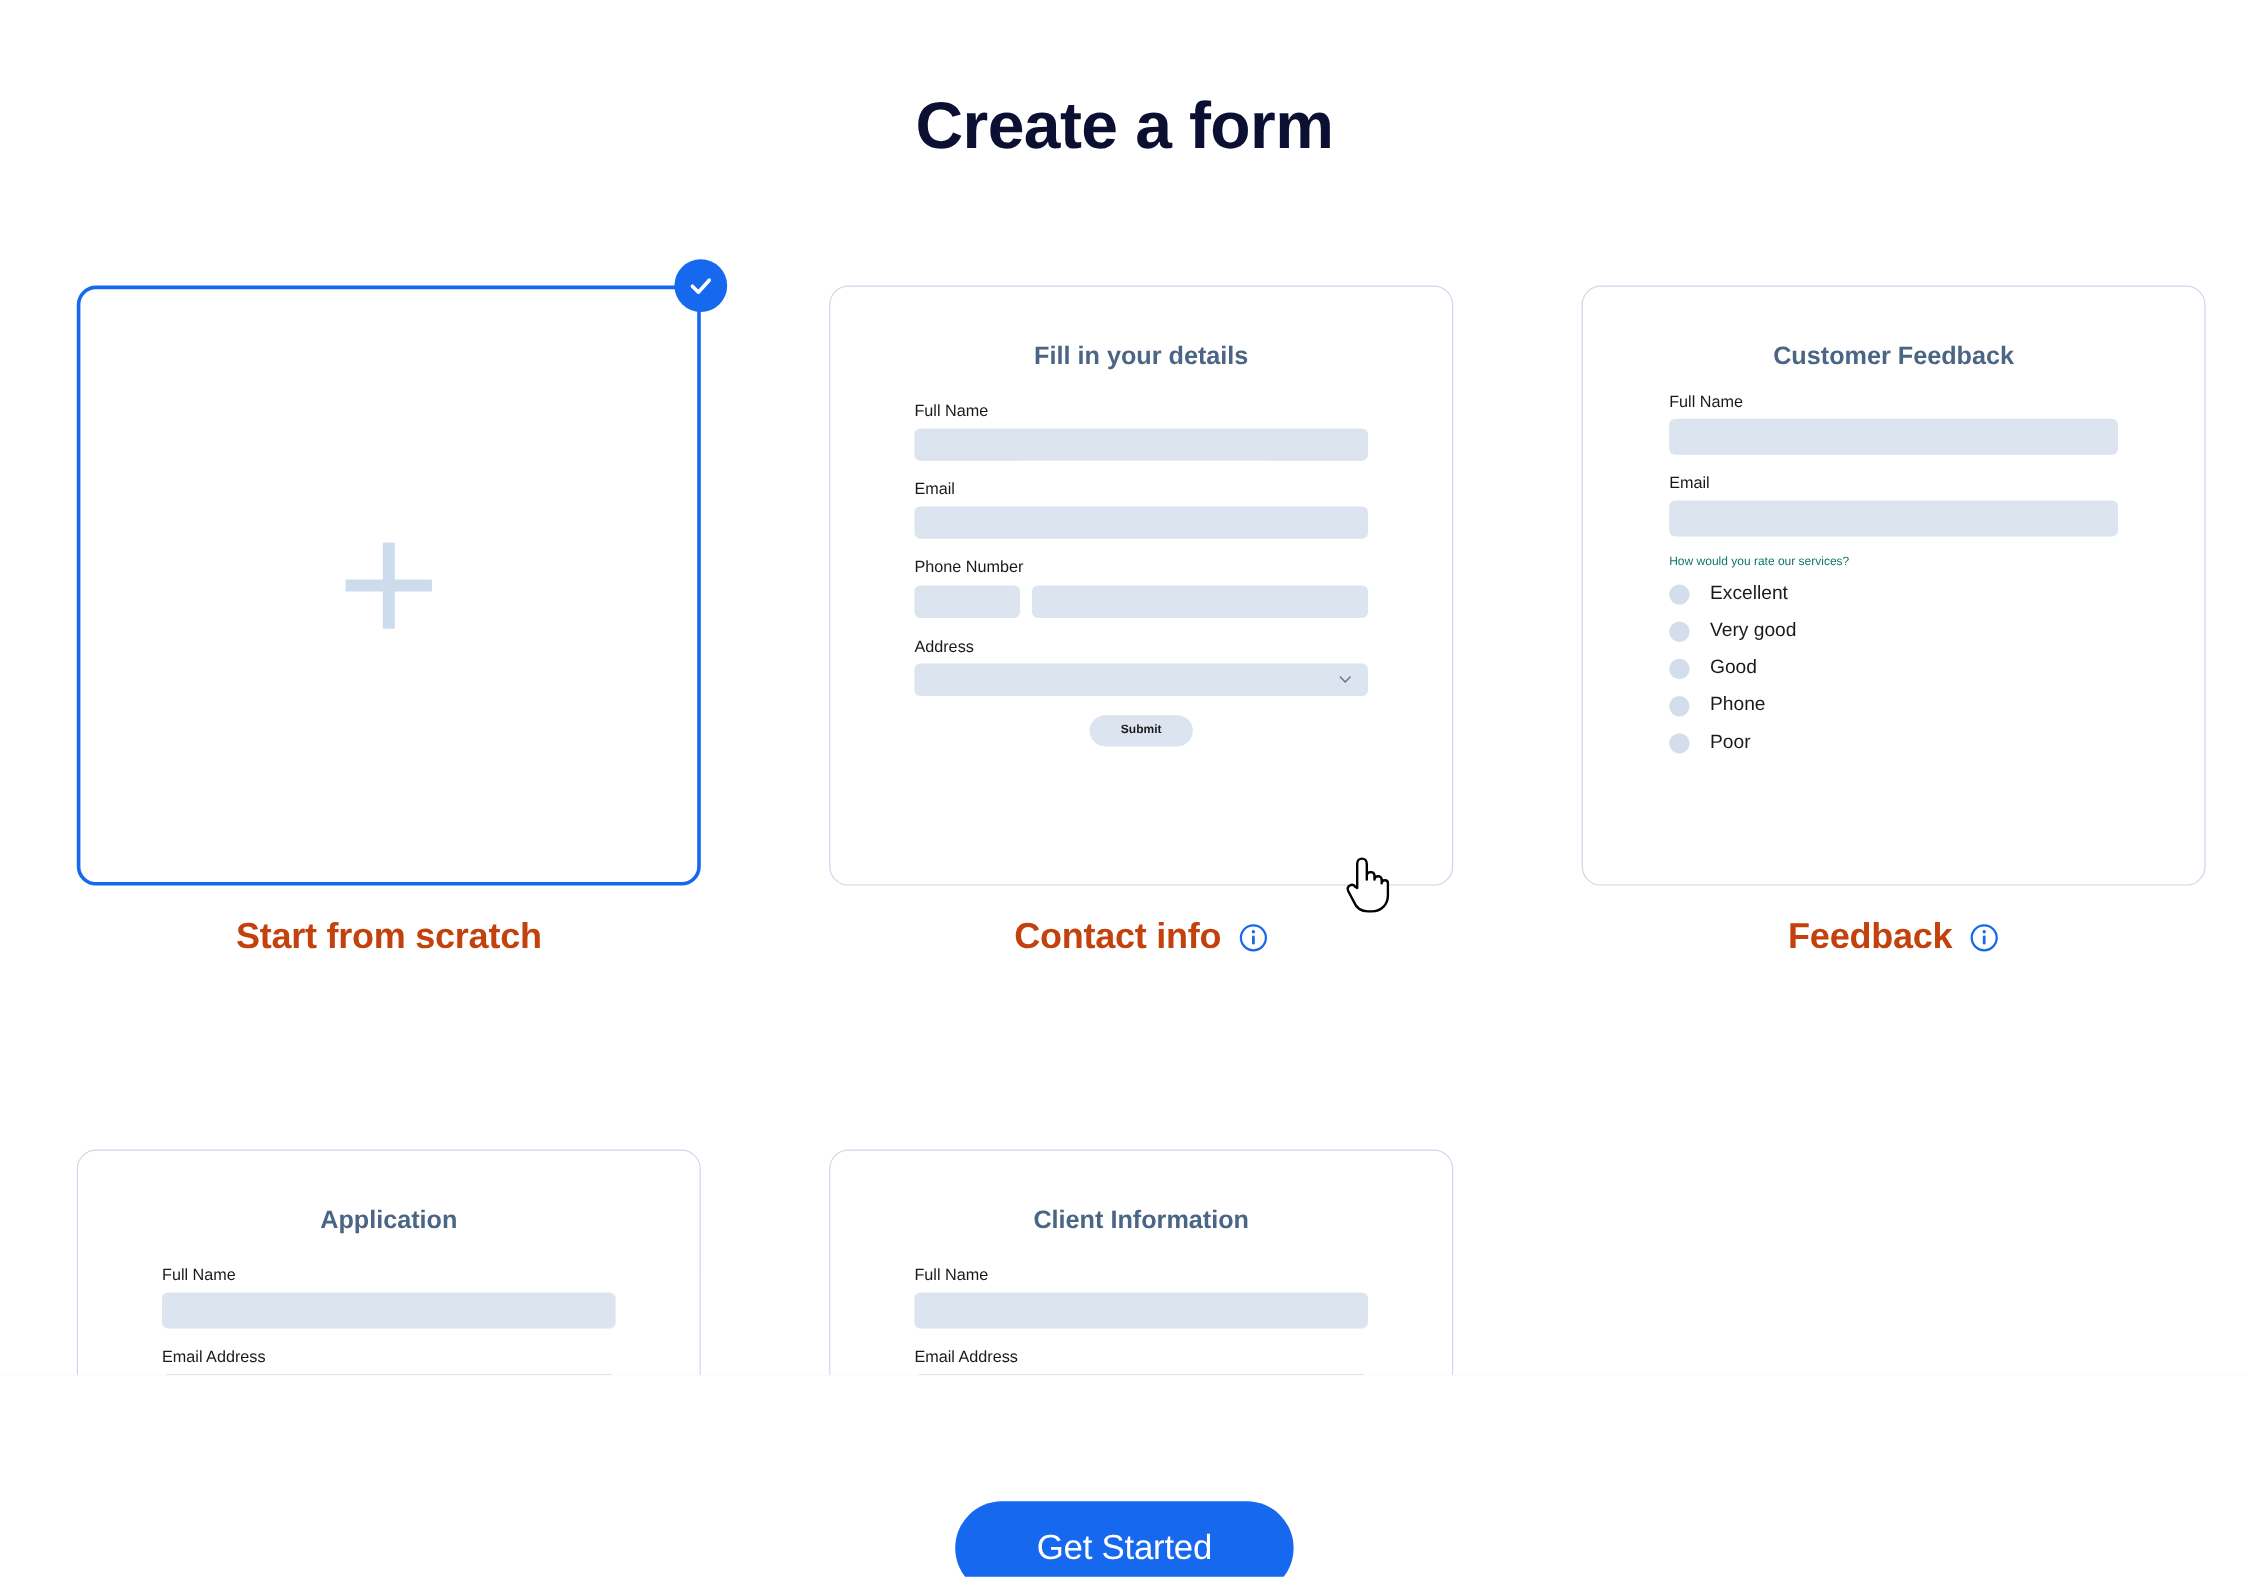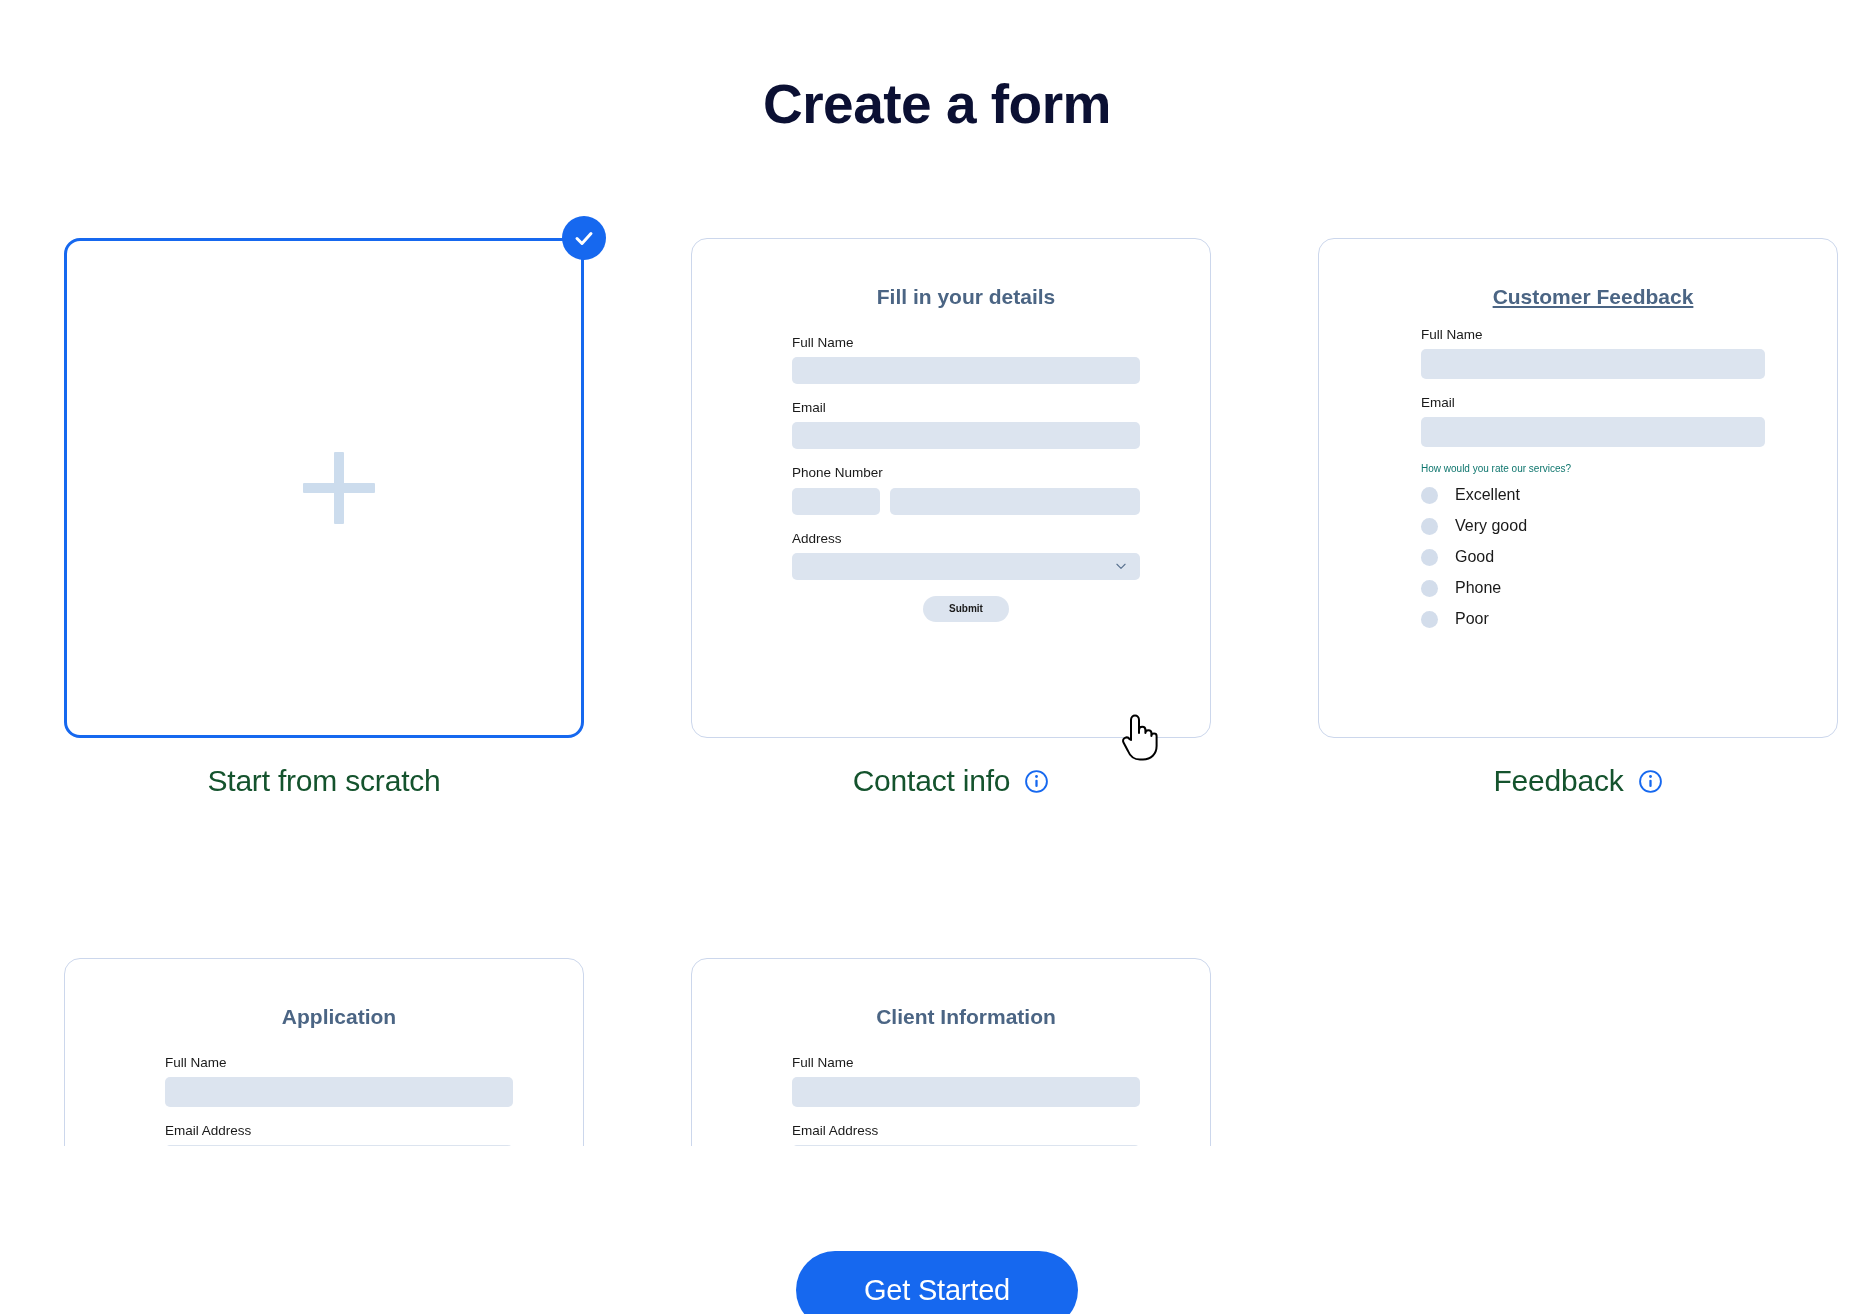--- a/index.html
+++ b/index.html
@@ -61,21 +61,20 @@
 
   
   .card {
     position: relative;
     width: 520px;
     height: 500px;
     border-radius: 16px;
     border: 1.5px solid #ccd7ec;
     background: #ffffff;
     overflow: hidden;
-    padding-left: 30px;
   }
   .card.selected {
     border: 3px solid #1668ef;
   }
 
   .check-badge {
     position: absolute;
     top: -22px;
     right: -22px;
     width: 44px;
@@ -112,21 +111,21 @@
   }
   .mini-form.narrow { padding: 46px 72px 0 72px; }
 
   .mini-title {
     text-align: center;
     font-size: 21px;
     font-weight: 700;
     color: #4b6584;
     margin-bottom: 26px;
   }
-  .mini-title.tight { margin-bottom: 18px; text-decoration: underline; }
+  .mini-title.tight { margin-bottom: 18px; }
 
   .mini-label {
     font-size: 13.5px;
     color: #1a1a1a;
     margin-bottom: 6px;
     line-height: 1.2;
   }
   .mini-input {
     height: 27px;
     border-radius: 5px;
@@ -186,22 +185,22 @@
   .radio-label { font-size: 16px; color: #1a1a1a; }
 
   
   .tile-caption {
     margin-top: 26px;
     display: flex;
     align-items: center;
     justify-content: center;
     gap: 14px;
     font-size: 30px;
-    font-weight: 400;
-    color: #14532d;
+    font-weight: 700;
+    color: #c2410c;
     letter-spacing: -0.2px;
   }
   .info-icon { width: 25px; height: 25px; display: block; }
 
   
   .bottom-divider {
     position: absolute;
     top: 1098px;
     left: 0;
     width: 1874px;

